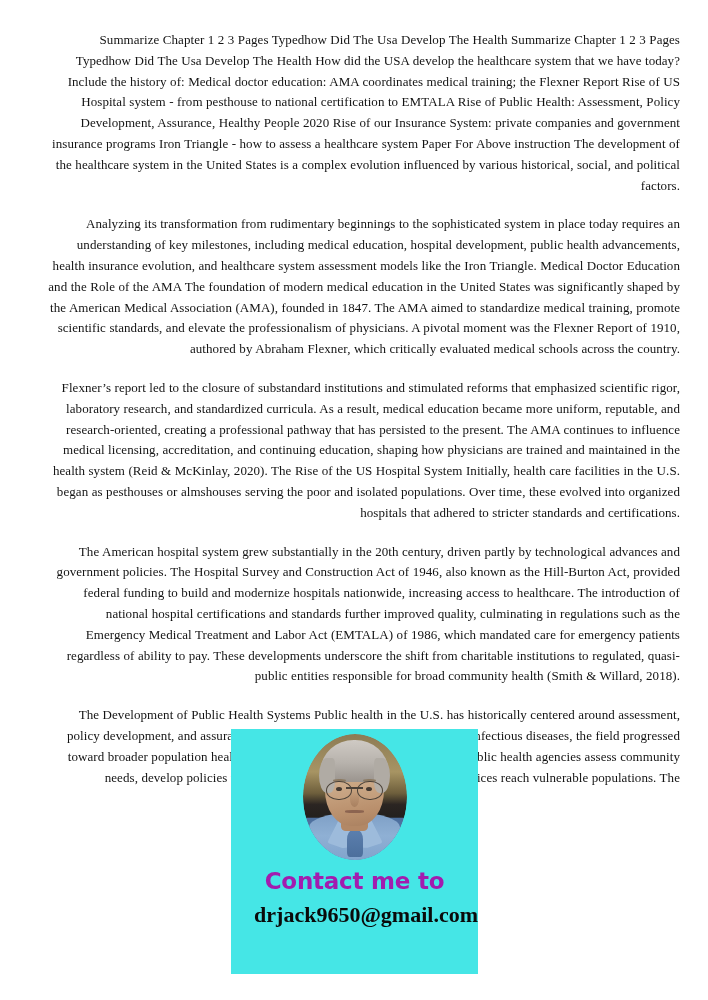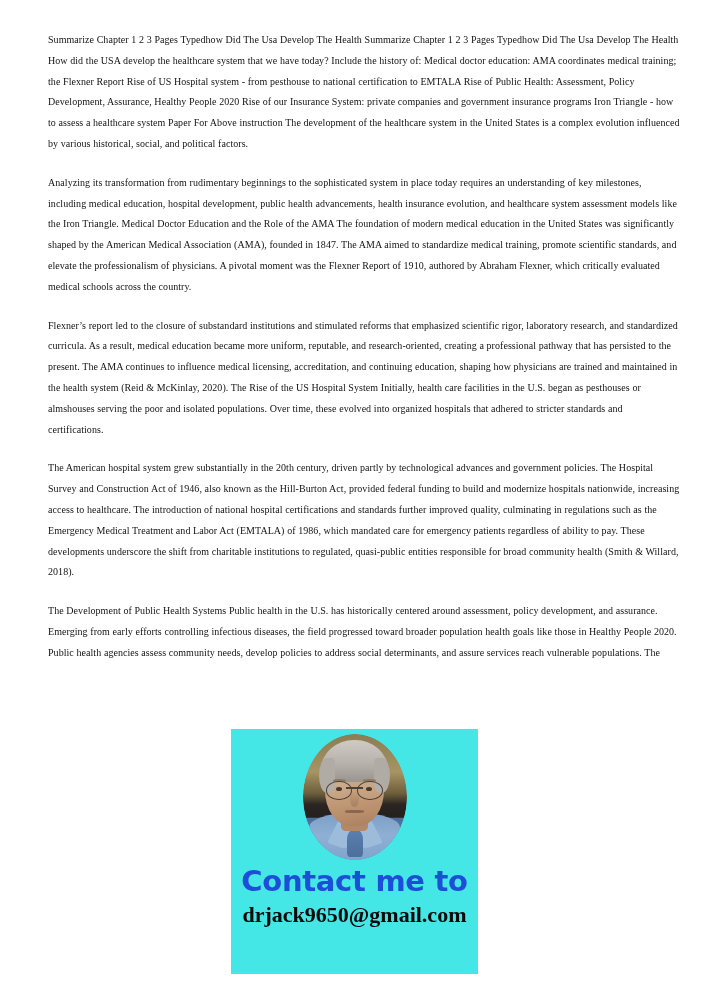--- a/index.html
+++ b/index.html
@@ -26,23 +26,23 @@
 
   .doc-body {
     position: absolute;
     left: 48px;
     top: 30px;
     width: 632px;
   }
 
   .para {
     margin: 0 0 18px 0;
-    font-size: 10px;
+    font-size: 13.0px;
     line-height: 20.8px;
-    text-align: left;
+    text-align: right;
     color: #131313;
     letter-spacing: 0.005em;
     word-spacing: 0.01em;
   }
   .para:last-child { margin-bottom: 0; }
 
   
   #promo-card {
     position: absolute;
     left: 231px;
@@ -222,35 +222,35 @@
     top: 60.5%;
     width: 18%;
     height: 2.2%;
     background: #8c6450;
     border-radius: 40%;
   }
 
   .promo-line1, .promo-line2 {
     font-family: "DejaVu Sans", "Liberation Sans", sans-serif;
     font-weight: bold;
-    font-size: 29px;
+    font-size: 23px;
     line-height: 31px;
-    color: #1d4ed8;
+    color: #a21caf;
     text-align: center;
     width: 100%;
     letter-spacing: -0.01em;
   }
   .promo-line1 { margin-top: 6px; }
   .promo-email {
     font-family: "Liberation Serif", "DejaVu Serif", serif;
     font-weight: bold;
     font-size: 22px;
     line-height: 30px;
     color: #0a0a0a;
-    text-align: center;
+    text-align: right;
     width: 100%;
     margin-top: 3px;
   }
 </style>
 </head>
 <body>
 
 <div id="page">
 
   <div class="doc-body">

